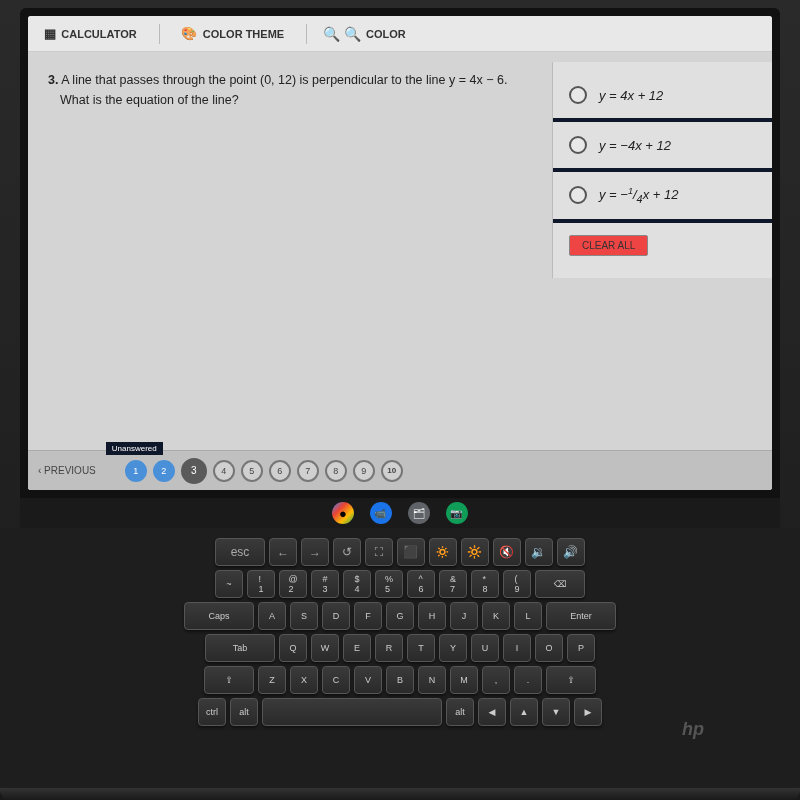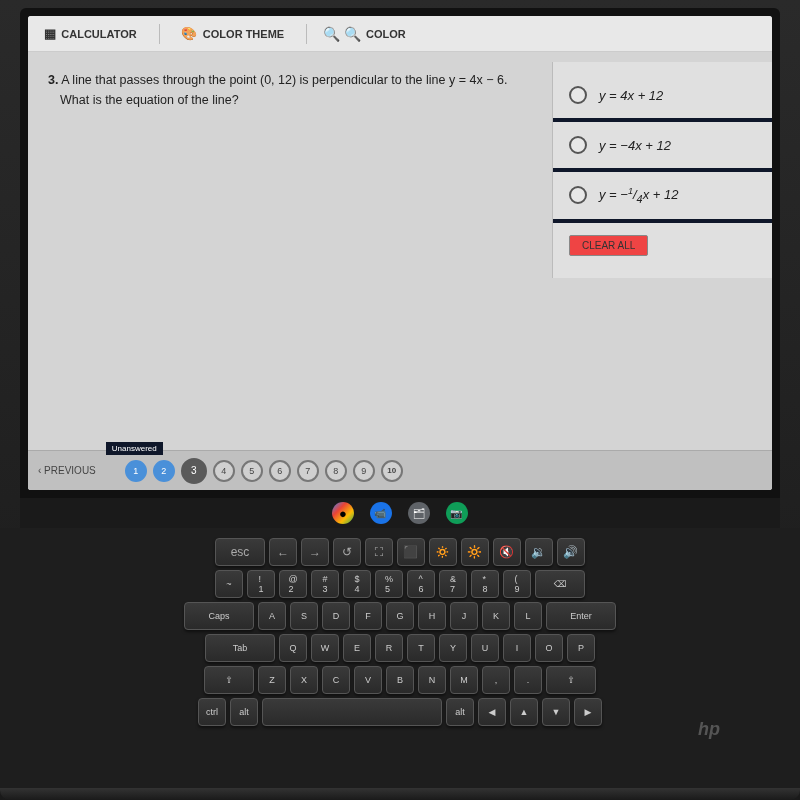--- a/index.html
+++ b/index.html
@@ -297,21 +297,21 @@
     }
 
     .key.wide { min-width: 50px; }
     .key.wider { min-width: 70px; }
     .key.widest { min-width: 180px; }
     .key.special { color: #aaa; font-size: 12px; }
 
     .hp-logo {
       position: absolute;
       bottom: 60px;
-      right: 80px;
+      right: 96px;
       color: #555;
       font-size: 18px;
       font-style: italic;
       font-weight: bold;
     }
 
     .bottom-strip {
       width: 800px;
       height: 12px;
       background: linear-gradient(180deg, #333 0%, #1a1a1a 100%);

